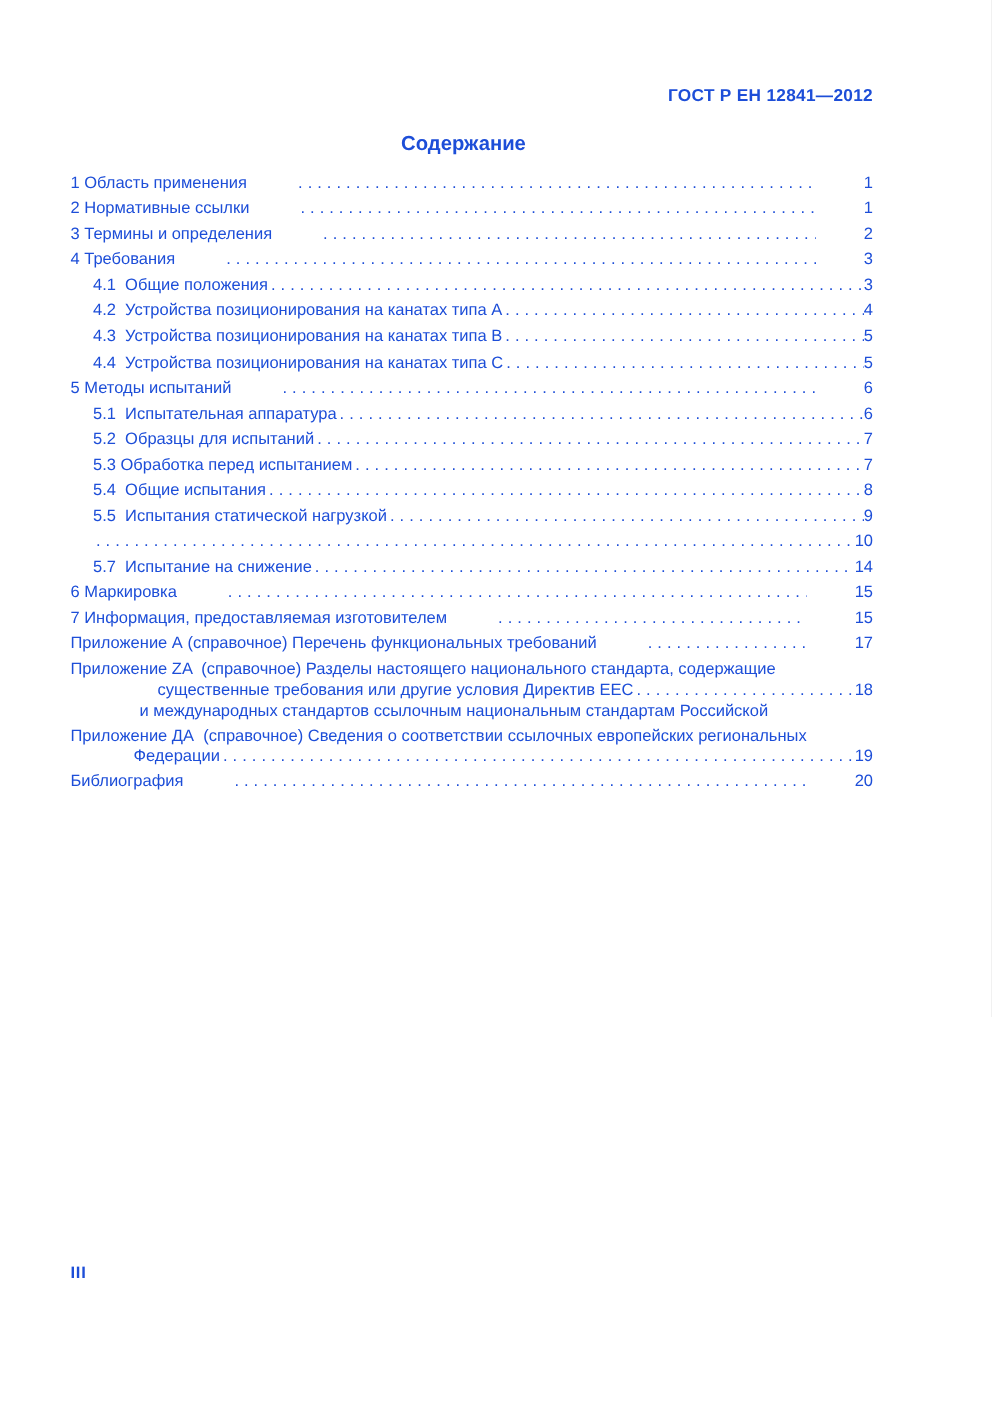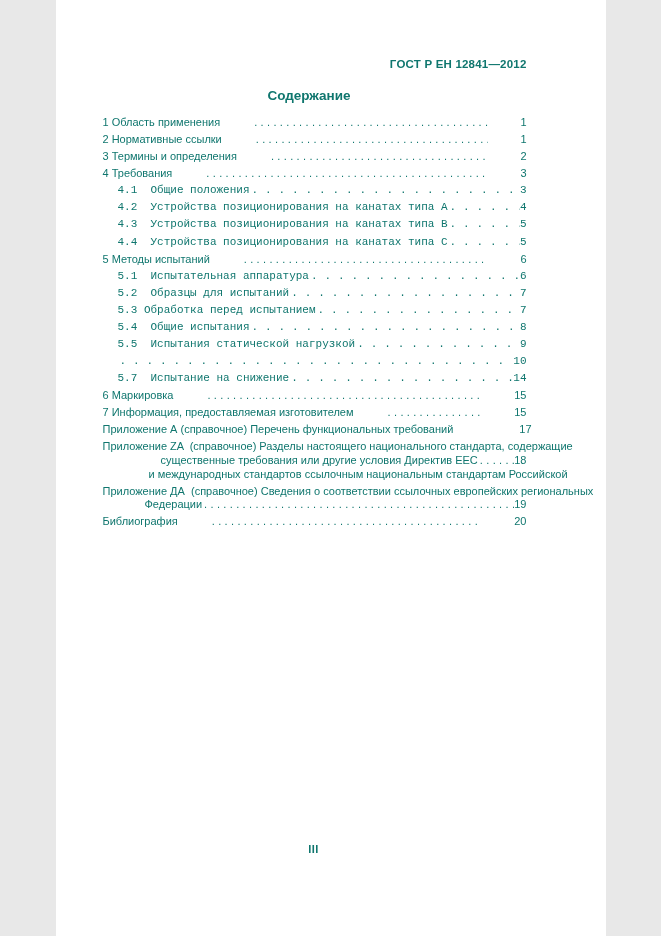--- a/index.html
+++ b/index.html
@@ -1,24 +1,24 @@
 <!DOCTYPE html>
 <html><head>
 <meta charset="utf-8">
 <style>
   * { margin: 0; padding: 0; box-sizing: border-box; }
   html, body { background: #e8e8e8; }
   body { font-family: "Liberation Sans", sans-serif; }
 
   .page {
     position: relative;
-    width: 550px;
+    width: 661px;
     height: 936px;
     background: #ffffff;
-    color: #0f766e;
+    color: #1d4ed8;
     overflow: hidden;
     margin: 0 auto;
   }
 
   .doc-header {
     position: absolute;
     top: 58px;
     left: 47px;
     right: 79px;
     text-align: right;
@@ -53,21 +53,21 @@
     line-height: 13.2px;
     margin-top: 3.9px;
     font-size: 11px;
   }
   .toc-row:first-child { margin-top: 0; }
   .toc-row.cont { margin-top: 0.4px; }
 
   .toc-text { white-space: pre; flex: 0 0 auto; }
 
   .indent-0 { padding-left: 0; gap: 32px; }
-  .indent-1 { padding-left: 15px; font-family: Liberation Mono, monospace; }
+  .indent-1 { padding-left: 15px; }
   .indent-2 { padding-left: 58px; align-items: center; }
   .indent-3 { padding-left: 46px; }
   .indent-4 { padding-left: 42px; }
 
   .toc-leader {
     flex: 1 1 auto;
     overflow: hidden;
     white-space: nowrap;
     padding-left: 2px;
     min-width: 0;
@@ -83,21 +83,21 @@
     flex: 0 0 auto;
     white-space: pre;
     text-align: right;
   }
 
   .folio {
     position: absolute;
     top: 843px;
     left: 47px;
     right: 81px;
-    text-align: center;
+    text-align: left;
     font-size: 11px;
     font-weight: bold;
     letter-spacing: 0.5px;
   }
 </style>
 </head>
 <body>
 
 <div class="page">
 

